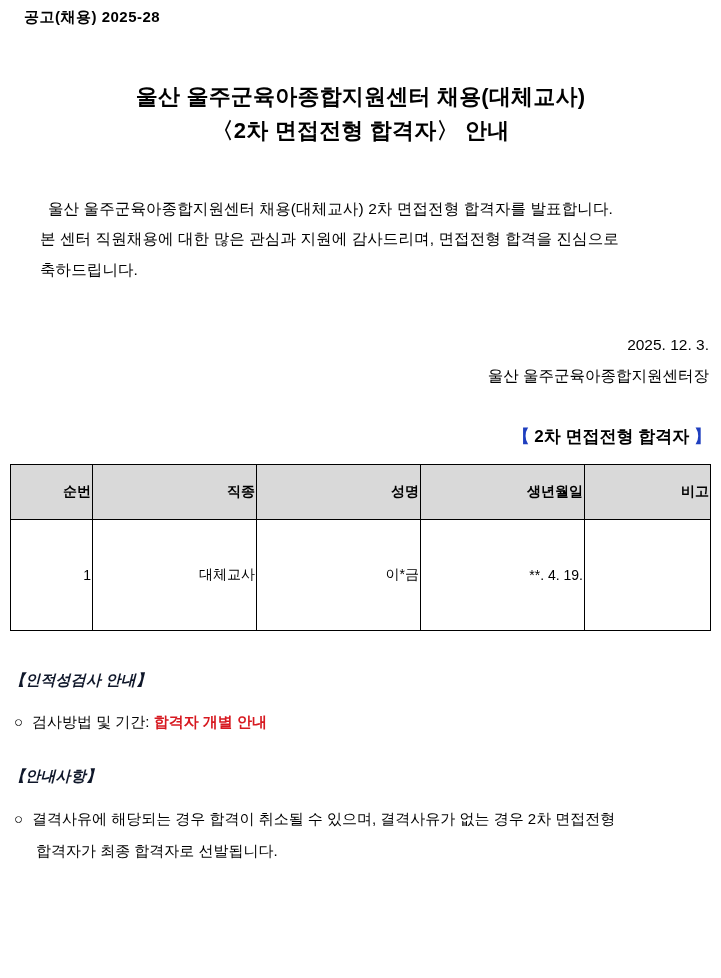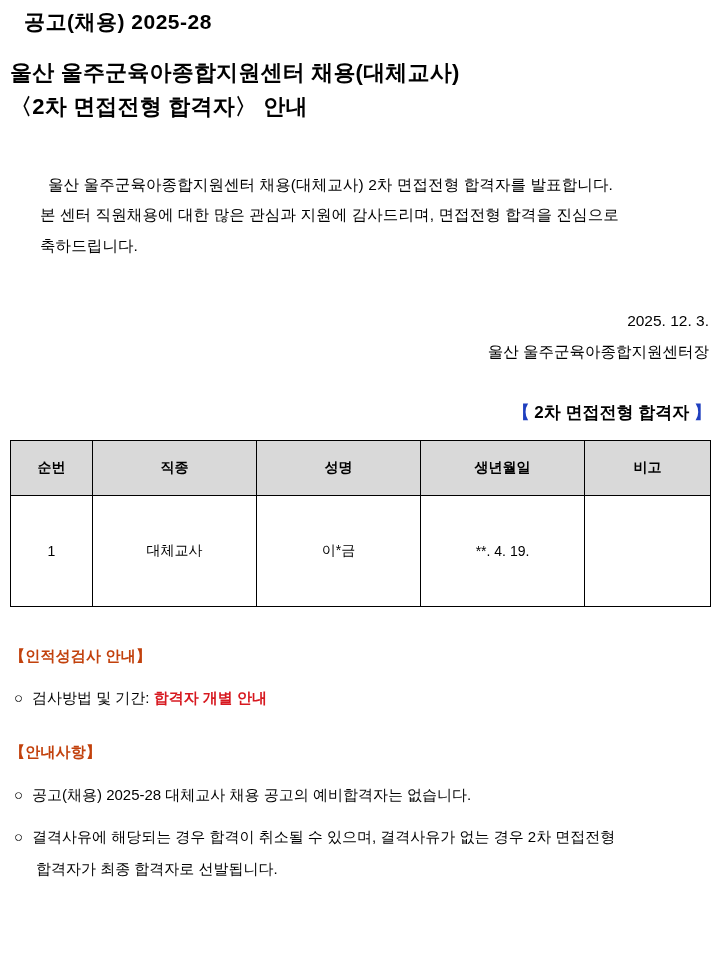--- a/index.html
+++ b/index.html
@@ -16,31 +16,31 @@
     overflow: hidden;
   }
   .page {
     width: 721px;
     height: 978px;
     box-sizing: border-box;
     padding: 0 10px;
     position: relative;
   }
   .notice-code {
-    font-size: 21px;
+    font-size: 15px;
     font-weight: bold;
     letter-spacing: 0.5px;
     margin: 8px 0 0 14px;
   }
   .doc-title {
-    text-align: left;
+    text-align: center;
     font-size: 22px;
     font-weight: bold;
     line-height: 1.55;
-    margin-top: 20px;
+    margin-top: 53px;
     letter-spacing: 0.2px;
   }
   .doc-title .line2 {
     display: block;
   }
   .body-block {
     margin-top: 46px;
     font-size: 15.5px;
     line-height: 1.95;
     letter-spacing: 0.1px;
@@ -73,21 +73,21 @@
   }
   table.result-table {
     width: 700px;
     margin: 16px auto 0 auto;
     border-collapse: collapse;
     table-layout: fixed;
   }
   table.result-table th,
   table.result-table td {
     border: 1px solid #000000;
-    text-align: center;
+    text-align: right;
     font-size: 14px;
   }
   table.result-table th {
     background: #d9d9d9;
     font-weight: bold;
     height: 52px;
   }
   table.result-table td {
     height: 108px;
     vertical-align: middle;
@@ -98,23 +98,24 @@
   .col-birth { width: 164px; }
   .col-note  { width: 126px; }
 
   .notes {
     margin-top: 36px;
     font-size: 15px;
     line-height: 1.75;
   }
   .notes-head {
     font-weight: bold;
-    color: #c2410c;
+    color: #0f172a;
     margin-bottom: 10px;
     letter-spacing: 0.2px;
+    font-style: italic;
   }
   .note-line {
     margin: 16px 0 6px 0;
     padding-left: 4px;
   }
   .note-line .mark {
     display: inline-block;
     width: 18px;
   }
   .highlight-red {
@@ -193,23 +194,20 @@
       <p class="note-line">
         <span class="mark">○</span><span>검사방법 및 기간: </span><span class="highlight-red">합격자 개별 안내</span>
       </p>
     </div>
 
     <div class="notes-gap"></div>
 
     <div>
       <div class="notes-head">【안내사항】</div>
       <p class="note-line">
-        <span class="mark">○</span><span>공고(채용) 2025-28 대체교사 채용 공고의 예비합격자는 없습니다.</span>
-      </p>
-      <p class="note-line">
         <span class="mark">○</span><span>결격사유에 해당되는 경우 합격이 취소될 수 있으며, 결격사유가 없는 경우 2차 면접전형</span>
       </p>
       <p class="note-continuation">합격자가 최종 합격자로 선발됩니다.</p>
     </div>
 
   </div>
 
 </div>
 
 </body></html>

